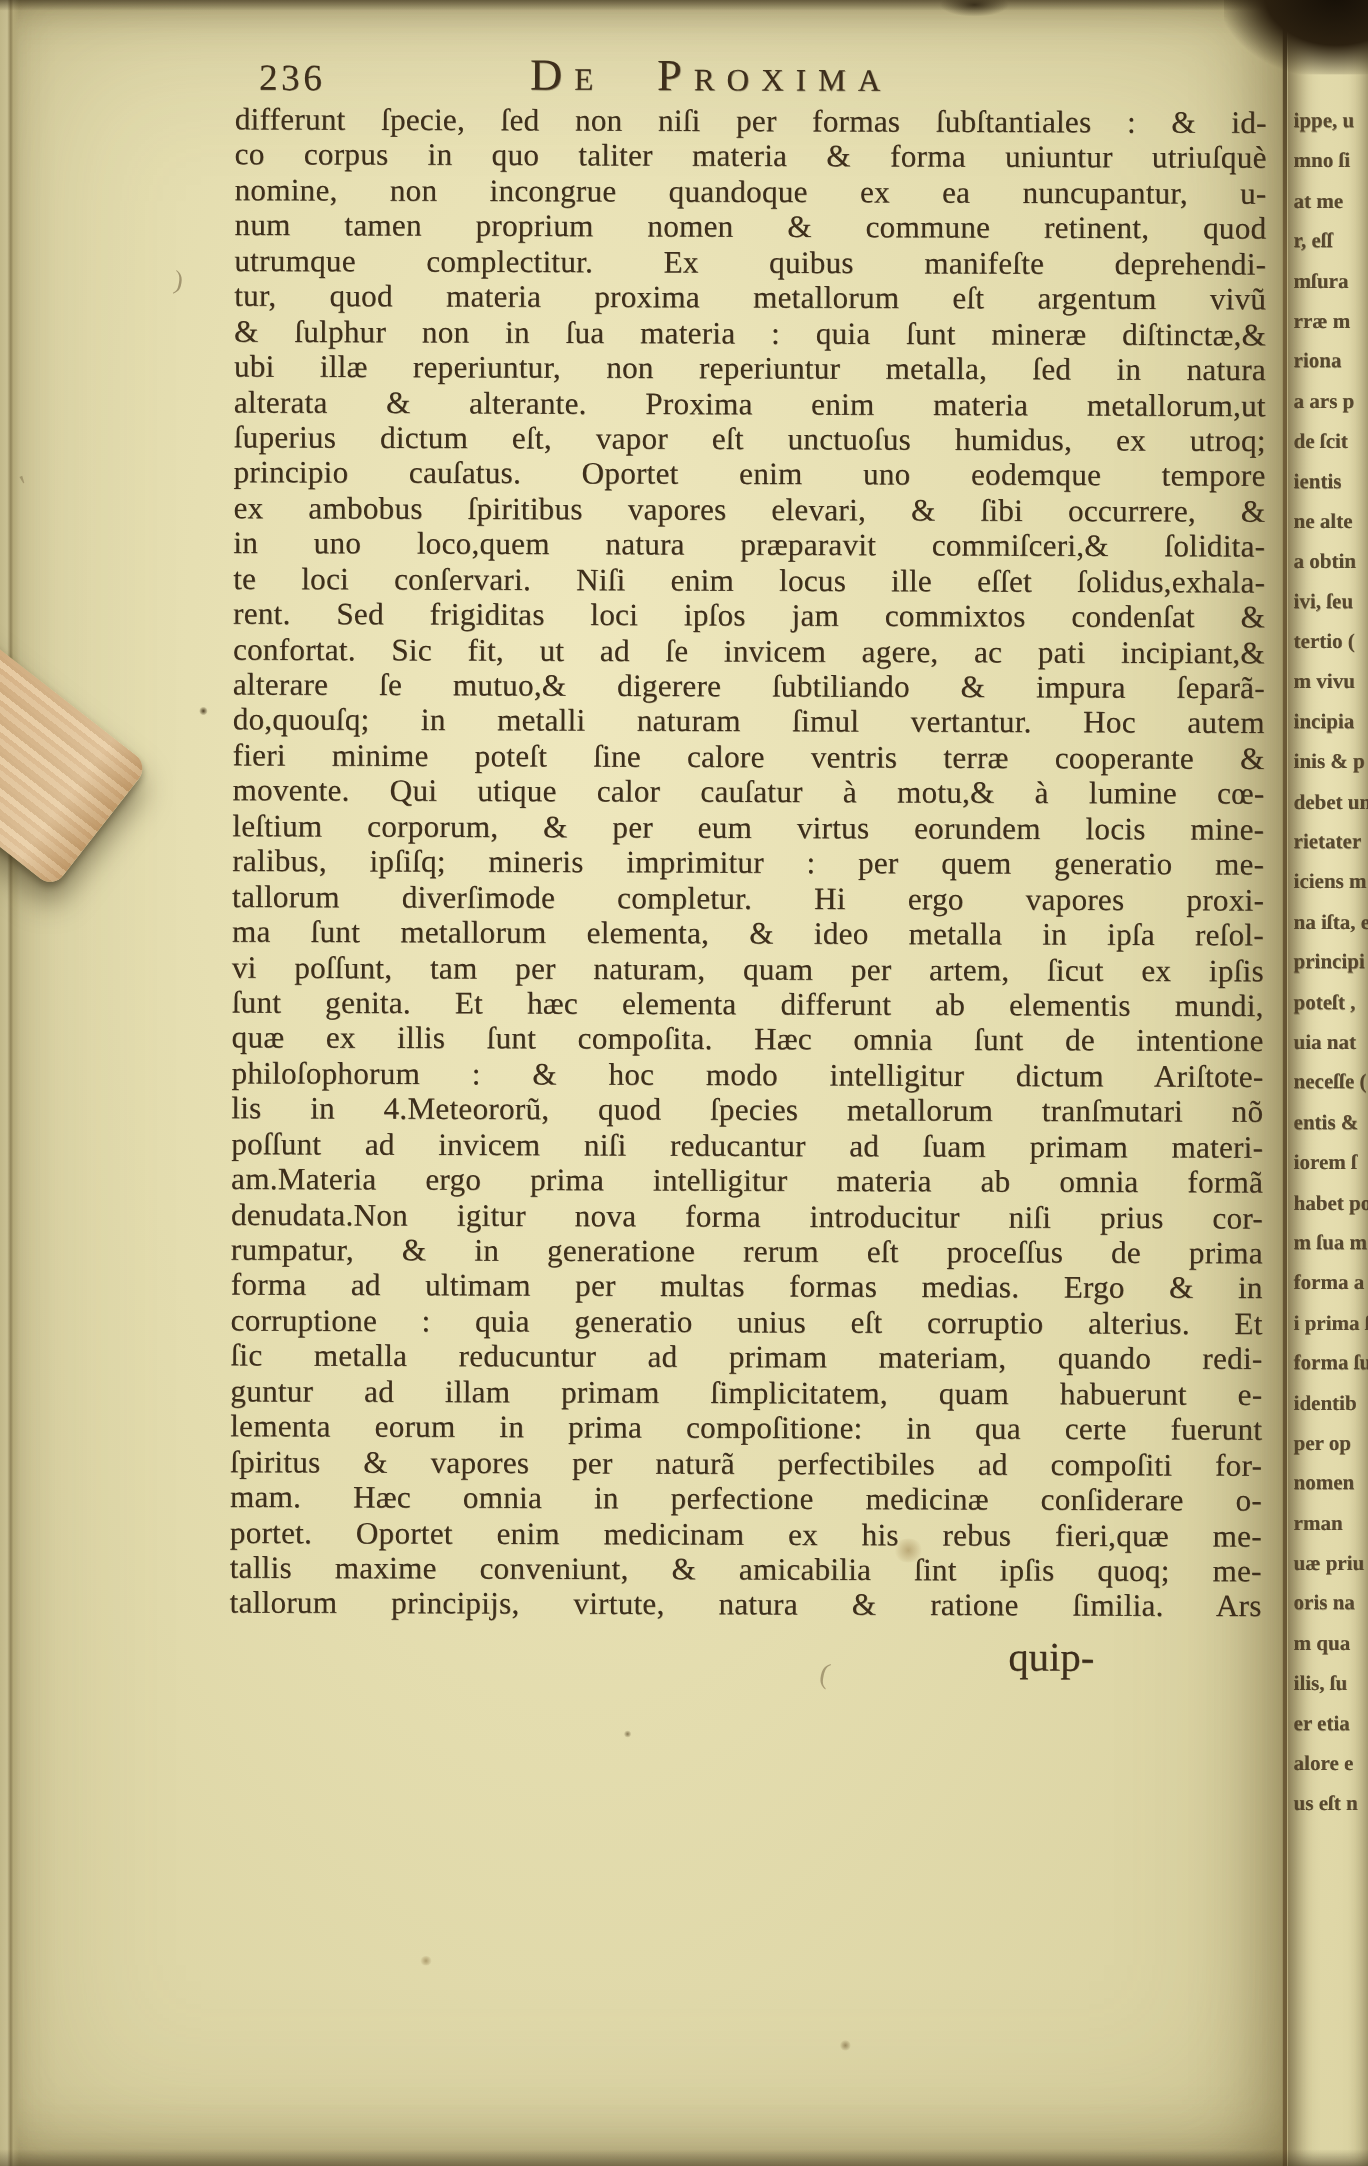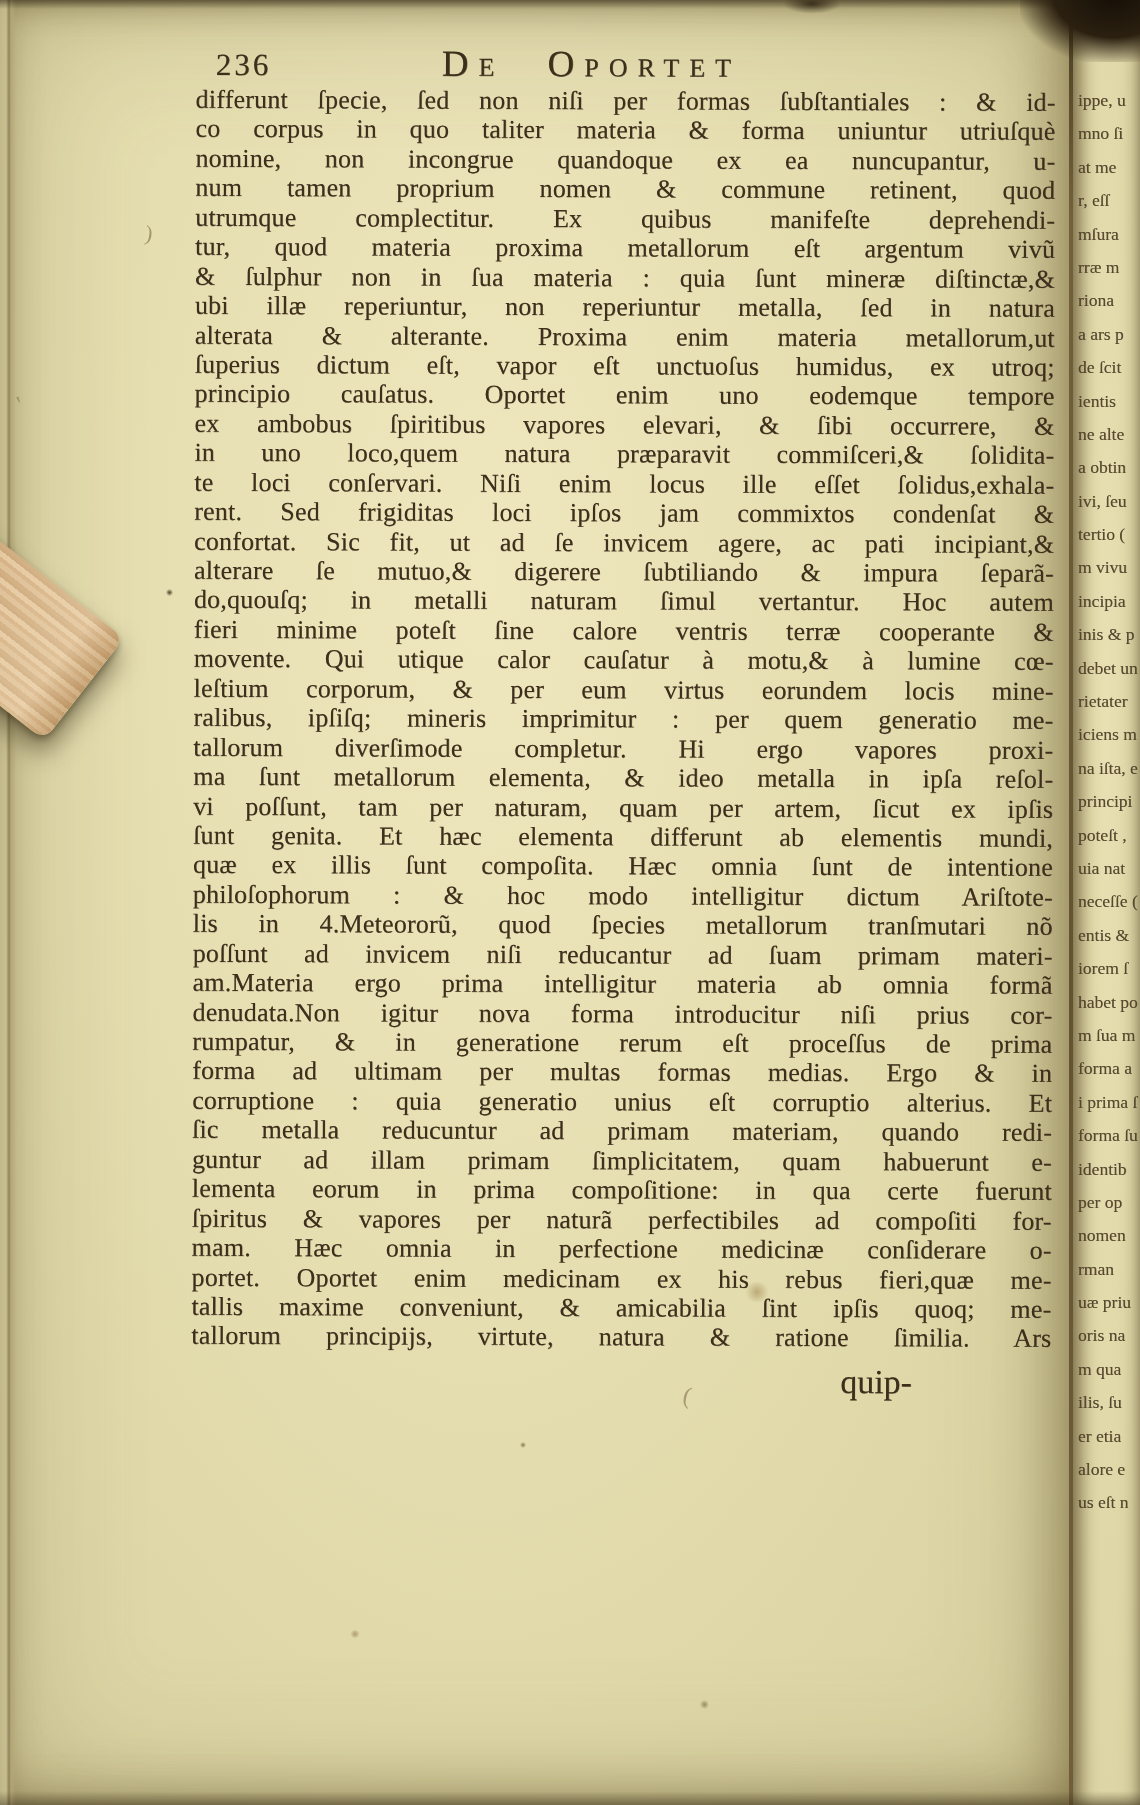--- a/index.html
+++ b/index.html
@@ -89,20 +89,21 @@
   }
   .fore-edge{
     position:absolute;left:1073px;top:0;width:67px;height:1805px;overflow:hidden;
     background:
       radial-gradient(ellipse at 50% 40%, rgba(236,228,184,.8) 0%, rgba(216,208,158,.9) 100%),
       #dad2a0;
     box-shadow:
       inset 14px 0 16px -6px rgba(74,58,26,.5),
       inset -6px 0 12px -4px rgba(74,58,26,.35),
       inset 0 16px 24px -8px rgba(40,30,14,.6);
+    font-weight: bold;
   }
   .fragments{position:absolute;left:5px;top:84px;width:70px;color:#4c3c25;opacity:.92;}
   .fragment-line{
     height:33.4px;line-height:33.4px;font-size:17.5px;white-space:nowrap;
     text-shadow:.3px .3px .4px rgba(60,45,25,.45);
   }
   .binding-corner{
     position:absolute;left:1020px;top:-34px;width:170px;height:96px;
     background:radial-gradient(ellipse at 55% 30%,#150f07 0%,#2b2010 45%,rgba(43,32,16,0) 75%);
   }
@@ -116,21 +117,21 @@
 
 <div class="scan">
 
   <div class="page">
     <div class="left-edge"></div>
     <div class="top-edge"></div>
     <div class="top-blot"></div>
 
     <div class="content">
       <span class="pagenum">236</span>
-      <span class="title">De Oportet</span>
+      <span class="title">De Proxima</span>
 
       <div class="text-block">
           <div class="text-line">differunt ſpecie, ſed non niſi per formas ſubſtantiales : &amp; id-</div>
           <div class="text-line">co corpus in quo taliter materia &amp; forma uniuntur utriuſquè</div>
           <div class="text-line">nomine, non incongrue quandoque ex ea nuncupantur, u-</div>
           <div class="text-line">num tamen proprium nomen &amp; commune retinent, quod</div>
           <div class="text-line">utrumque complectitur.  Ex quibus manifeſte deprehendi-</div>
           <div class="text-line">tur, quod materia proxima metallorum eſt argentum vivũ</div>
           <div class="text-line">&amp; ſulphur non in ſua materia : quia ſunt mineræ diſtinctæ,&amp;</div>
           <div class="text-line">ubi illæ reperiuntur, non reperiuntur metalla, ſed in natura</div>

